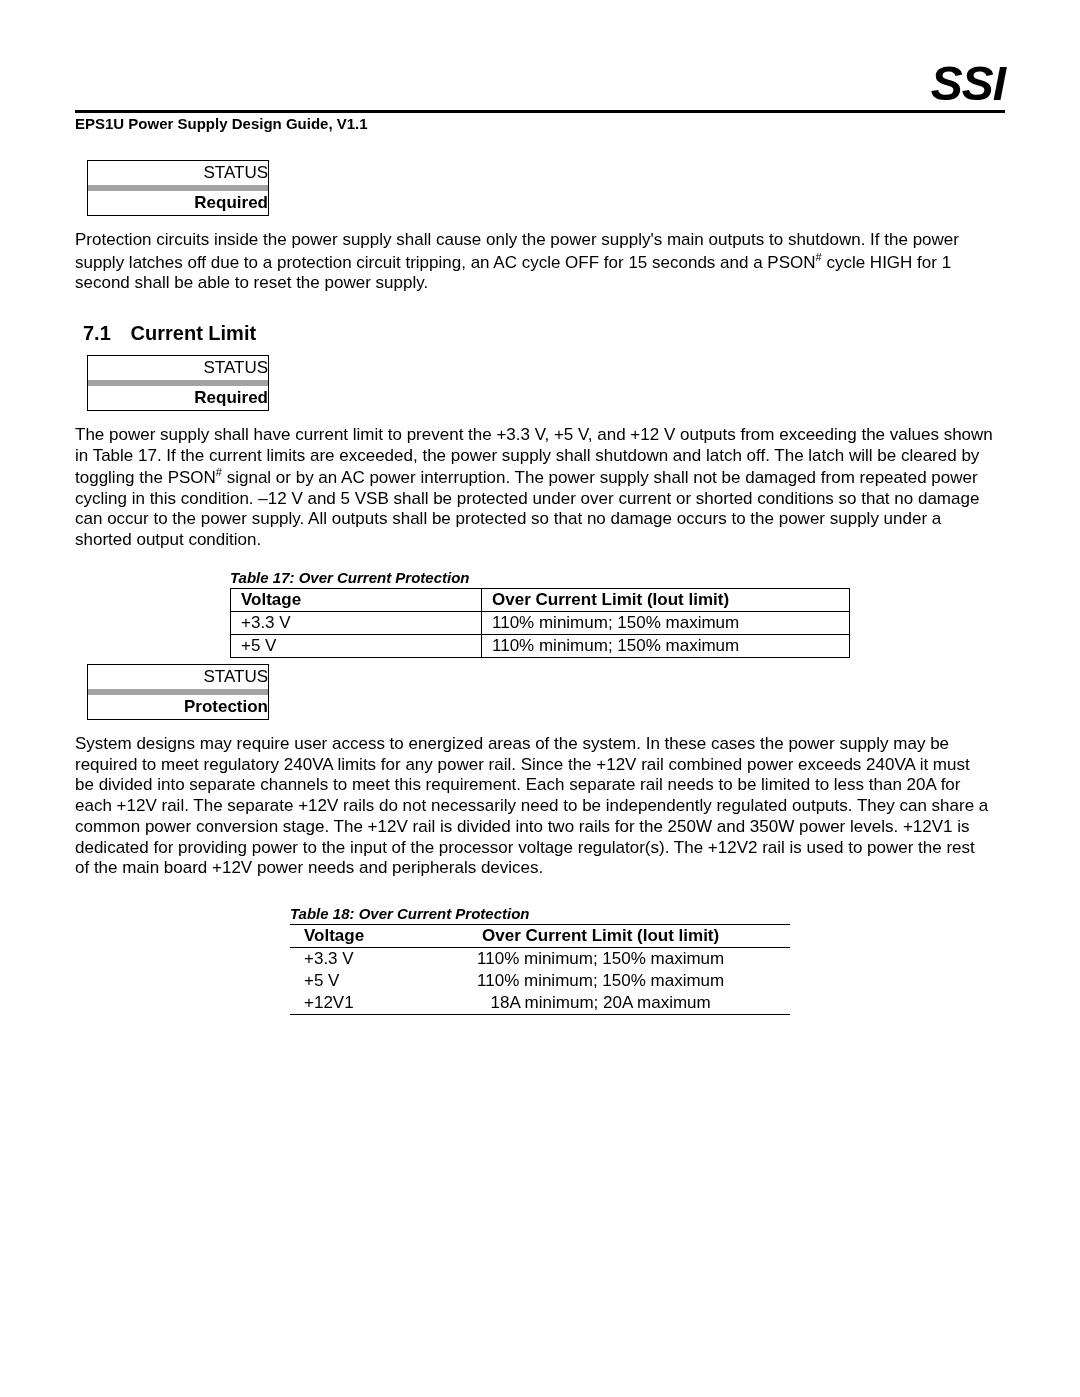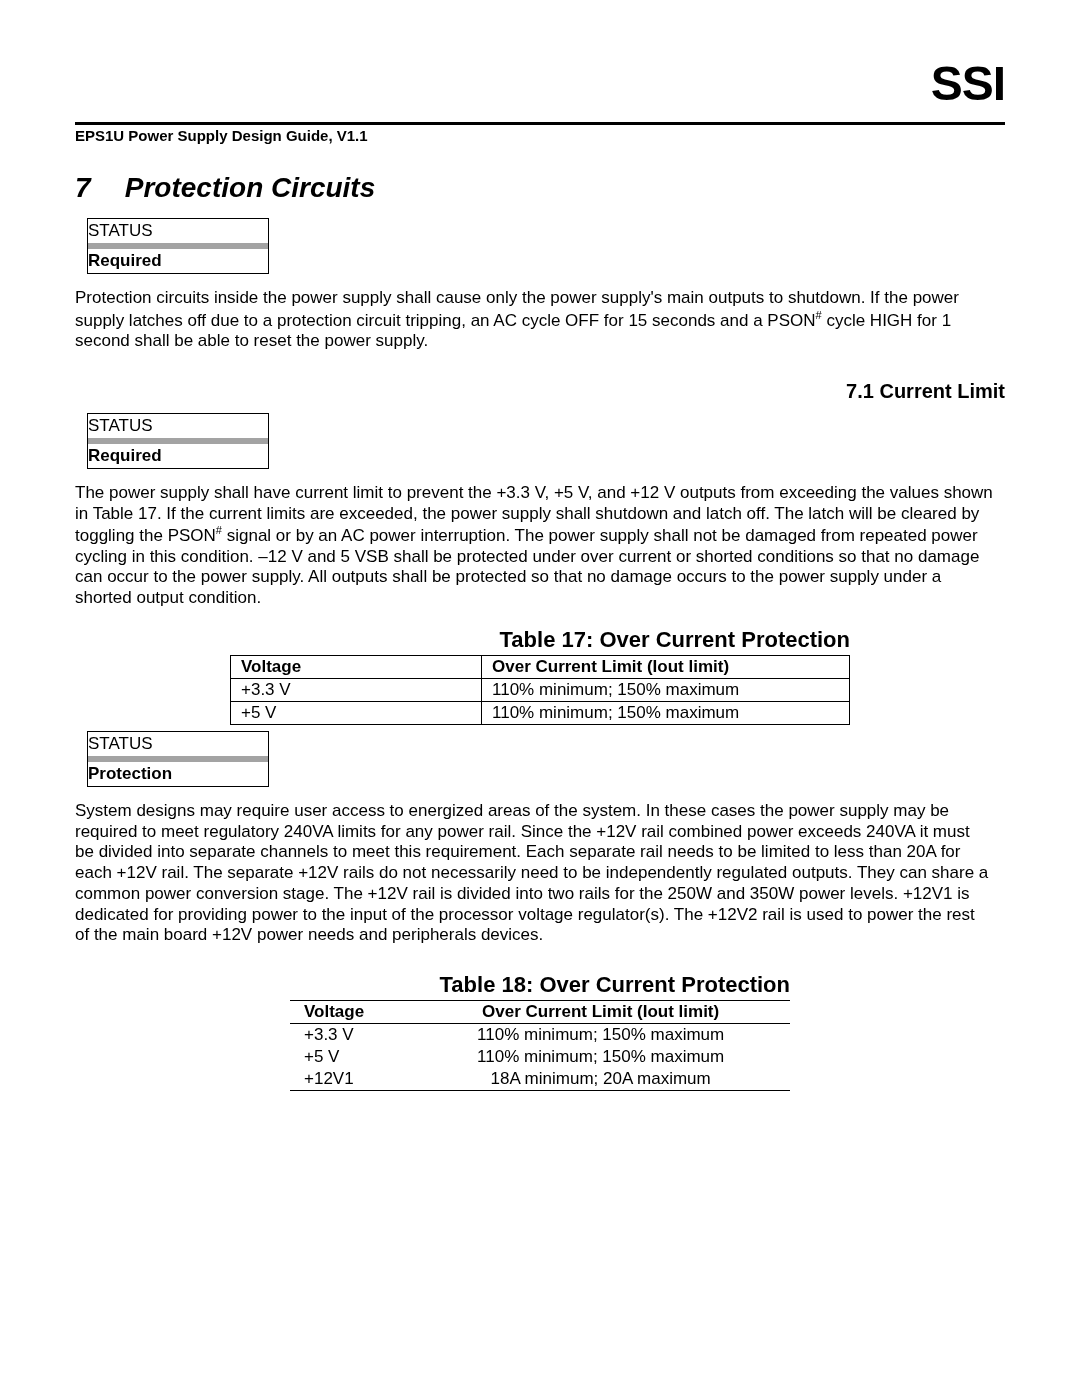--- a/index.html
+++ b/index.html
@@ -13,24 +13,25 @@
     width: 1080px;
     min-height: 1397px;
     box-sizing: border-box;
     padding: 60px 75px 60px 75px;
     position: relative;
   }
   .logo {
     font-family: "Arial Black", Arial, sans-serif;
     font-weight: 900;
     font-size: 48px;
+    font-style: italic;
     text-align: right;
     letter-spacing: -1px;
     line-height: 1;
-    margin-bottom: 14px;
+    margin-bottom: 2px;
   }
   .top-rule {
     border: 0;
     border-top: 3px solid #000;
     margin: 0 0 2px 0;
   }
   .doc-ver {
     text-align: left;
     font-weight: bold;
     font-size: 15px;
@@ -40,51 +41,51 @@
     font-size: 28px;
     font-weight: bold;
     font-style: italic;
     margin: 6px 0 14px 0;
   }
   .h1 .num { display:inline-block; width: 42px; }
   .h2 {
     font-size: 20px;
     font-weight: bold;
     margin: 28px 0 10px 8px;
-    text-align: right;
   }
   .h2 .num { display:inline-block; width: 42px; }
   .status-box {
     border: 1px solid #000;
     width: 180px;
     margin: 6px 0 14px 12px;
     font-size: 17px;
   }
   .status-box .row {
-    text-align: left;
+    text-align: right;
     padding: 2px 0;
   }
   .status-box .row + .row {
     border-top: 6px solid #a3a3a3;
     font-weight: bold;
   }
   p.body {
     font-size: 17px;
     line-height: 1.22;
     margin: 0 12px 4px 0;
   }
   sup { font-size: 0.65em; }
   .table-wrap {
     margin: 18px auto 0 auto;
     width: fit-content;
   }
   .table-caption {
-    text-align: right;
-    font-weight: bold;
-    font-size: 22px;
+    text-align: left;
+    font-weight: bold;
+    font-style: italic;
+    font-size: 15px;
     margin-bottom: 2px;
   }
   table.data {
     border-collapse: collapse;
     font-size: 17px;
   }
   table.data th, table.data td {
     border: 1px solid #000;
     padding: 1px 10px;
     text-align: left;
@@ -116,24 +117,20 @@
 </style>
 </head>
 <body>
 
 <div class="page">
 
   <div class="logo">SSI</div>
   <hr class="top-rule">
   <div class="doc-ver">EPS1U Power Supply Design Guide, V1.1</div>
 
-  <div class="h1">
-    <span class="num">7</span>
-    <span>Protection Circuits</span>
-  </div>
 
   <div class="status-box">
     <div class="row">STATUS</div>
     <div class="row">Required</div>
   </div>
 
   <p class="body">Protection circuits inside the power supply shall cause only the power supply's main outputs to shutdown.  If the power supply latches off due to a protection circuit tripping, an AC cycle OFF for 15 seconds and a PSON<sup>#</sup> cycle HIGH for 1 second shall be able to reset the power supply.</p>
 
   <div class="h2">
     <span class="num">7.1</span>

